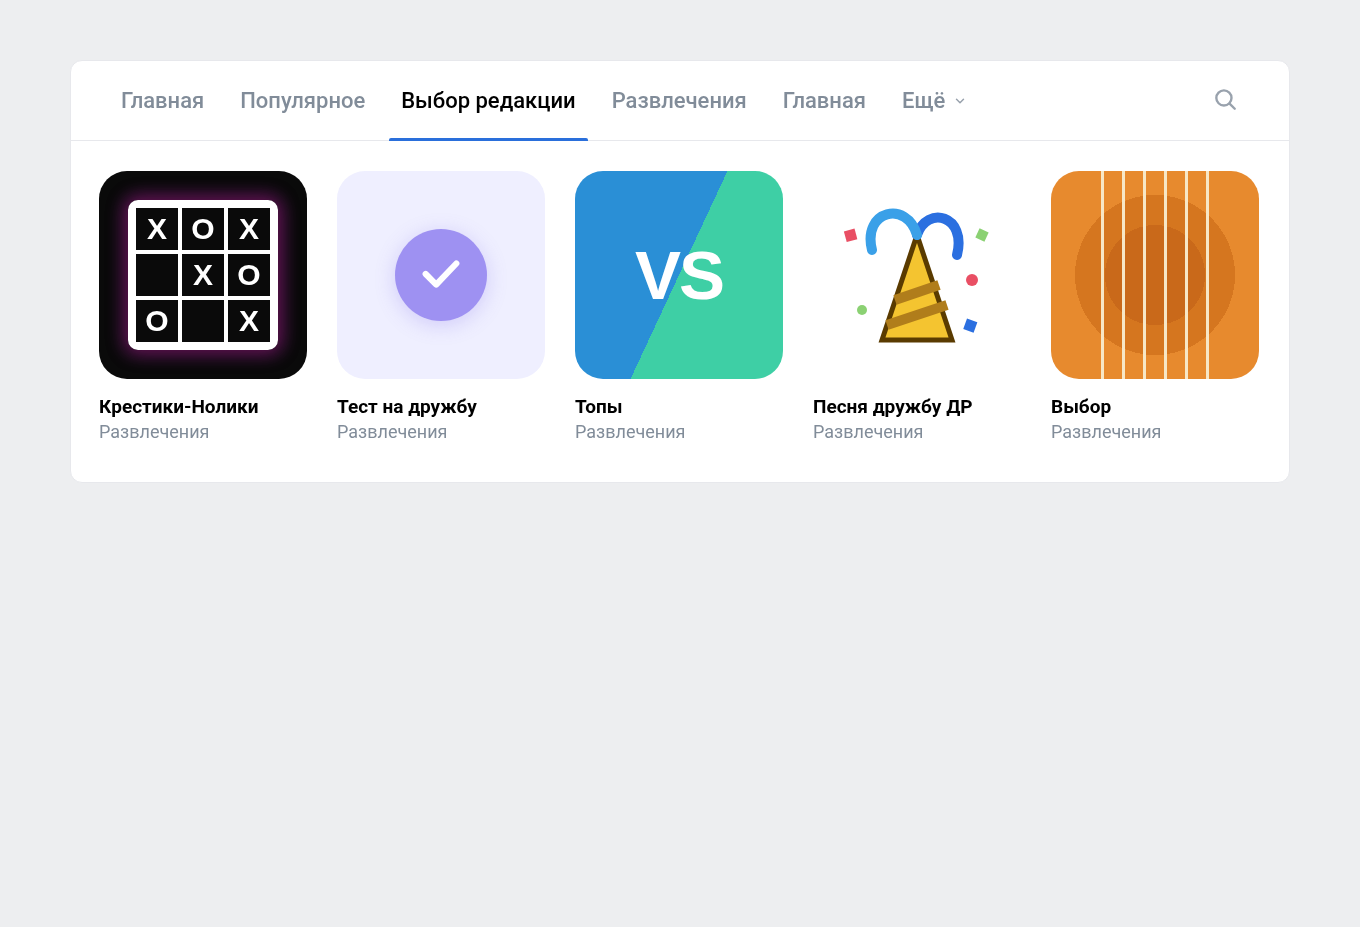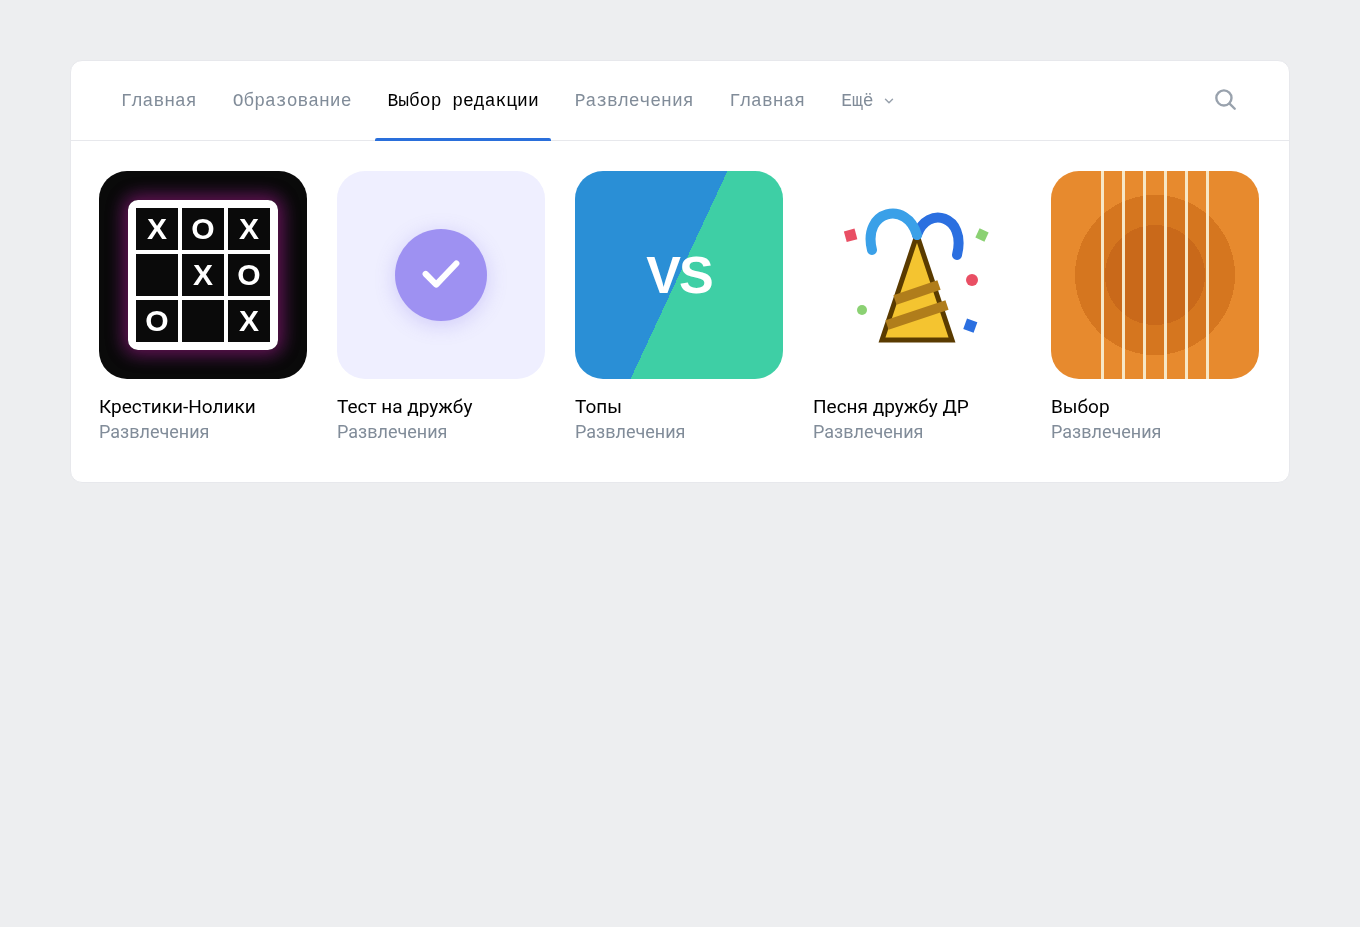--- a/index.html
+++ b/index.html
@@ -30,31 +30,30 @@
     overflow: hidden;
   }
   .tabs {
     display: flex;
     align-items: center;
     padding: 0 32px;
     border-bottom: 1px solid var(--border);
     height: 80px;
   }
   .tab {
-    font-size: 18px;
+    font-size: 22px;
     font-weight: 500;
     color: var(--tab-muted);
     padding: 0 18px;
     height: 80px;
     line-height: 80px;
     cursor: pointer;
     position: relative;
     display: flex;
     align-items: center;
-    font-family: Liberation Mono, monospace;
   }
   .tab.active {
     color: var(--tab-active);
     align-items: flex-end;
   }
   .tab.active::after {
     content: "";
     position: absolute;
     left: 6px;
     right: 6px;
@@ -89,21 +88,21 @@
     width: 208px;
     height: 208px;
     border-radius: 28px;
     overflow: hidden;
     position: relative;
     display: block;
   }
   .card-title {
     margin-top: 16px;
     font-size: 19px;
-    font-weight: 400;
+    font-weight: 700;
     color: var(--text-primary);
     line-height: 1.25;
   }
   .card-cat {
     margin-top: 2px;
     font-size: 18px;
     color: var(--text-secondary);
   }
 
   
@@ -141,21 +140,21 @@
     box-shadow: 0 4px 20px rgba(120,100,230,0.25);
   }
 
   
   .art-vs {
     position: relative;
     background: linear-gradient(115deg, #2a8fd6 0%, #2a8fd6 50%, #3ecfa5 50%, #3ecfa5 100%);
     display: flex; align-items: center; justify-content: center;
   }
   .vs-txt {
-    color: #fff; font-size: 52px; font-weight: 800; letter-spacing: -2px;
+    color: #fff; font-size: 69px; font-weight: 800; letter-spacing: -2px;
     font-family: Arial, sans-serif;
     text-align: center;
   }
 
   
   .art-bday {
     background: #ffffff;
     display:flex;align-items:center;justify-content:center;
   }
 
@@ -183,21 +182,21 @@
 </head>
 <body>
 
 <div class="container">
 
   <div class="tabs">
     <div class="tab">
       <span>Главная</span>
     </div>
     <div class="tab">
-      <span>Образование</span>
+      <span>Популярное</span>
     </div>
     <div class="tab active">
       <span>Выбор редакции</span>
     </div>
     <div class="tab">
       <span>Развлечения</span>
     </div>
     <div class="tab">
       <span>Главная</span>
     </div>

